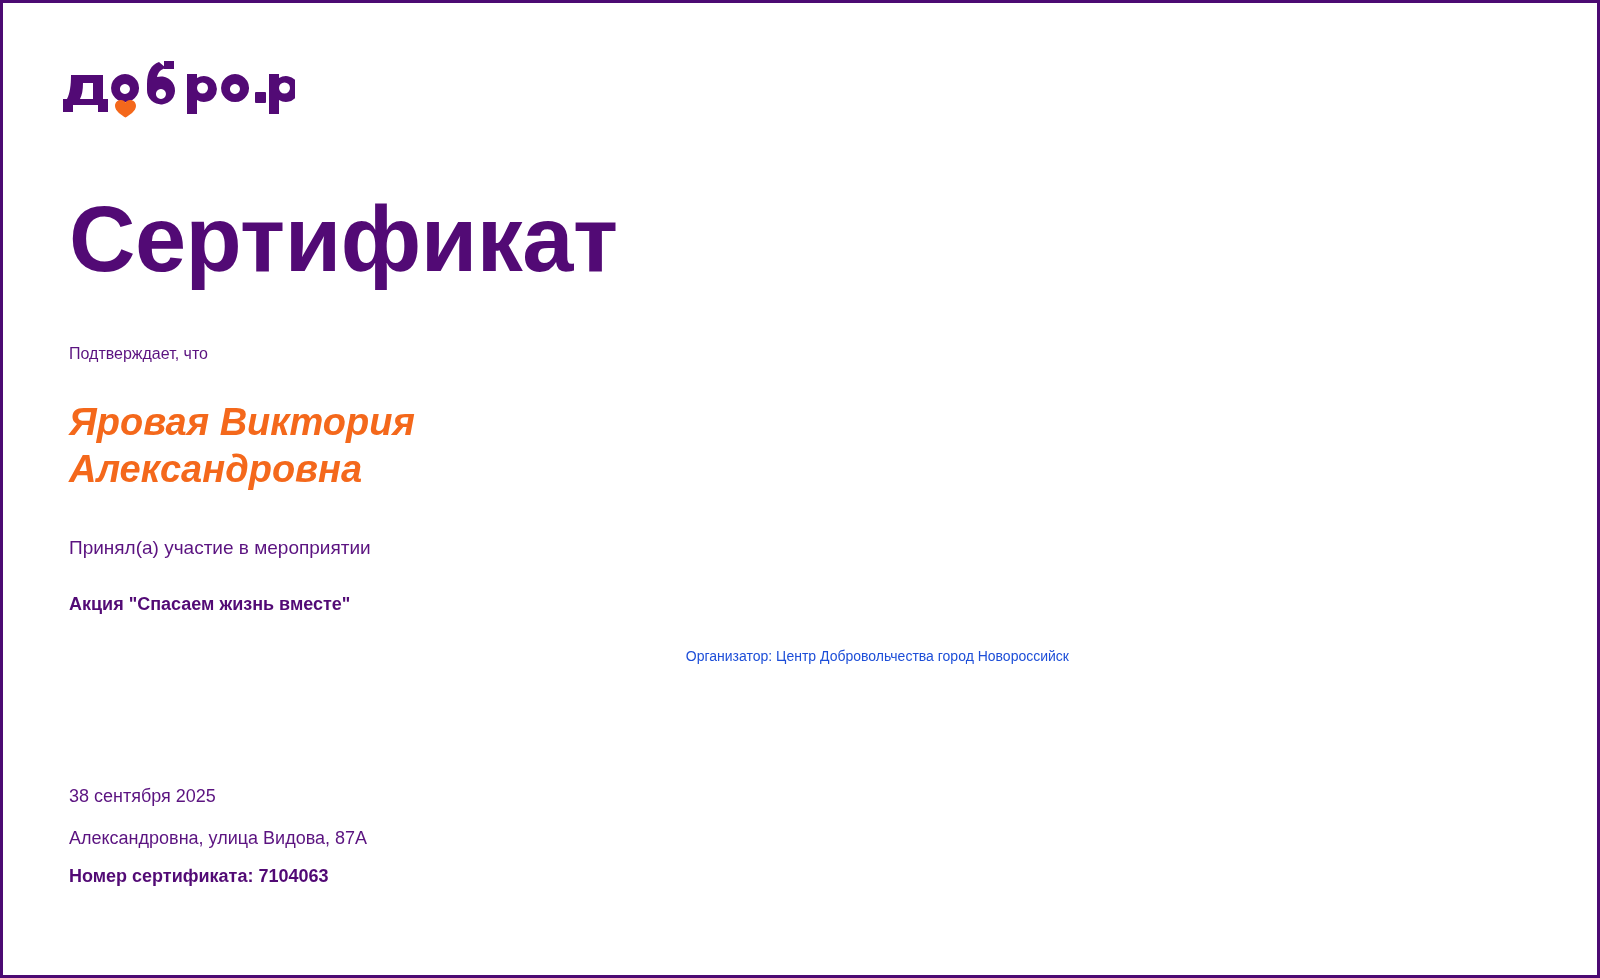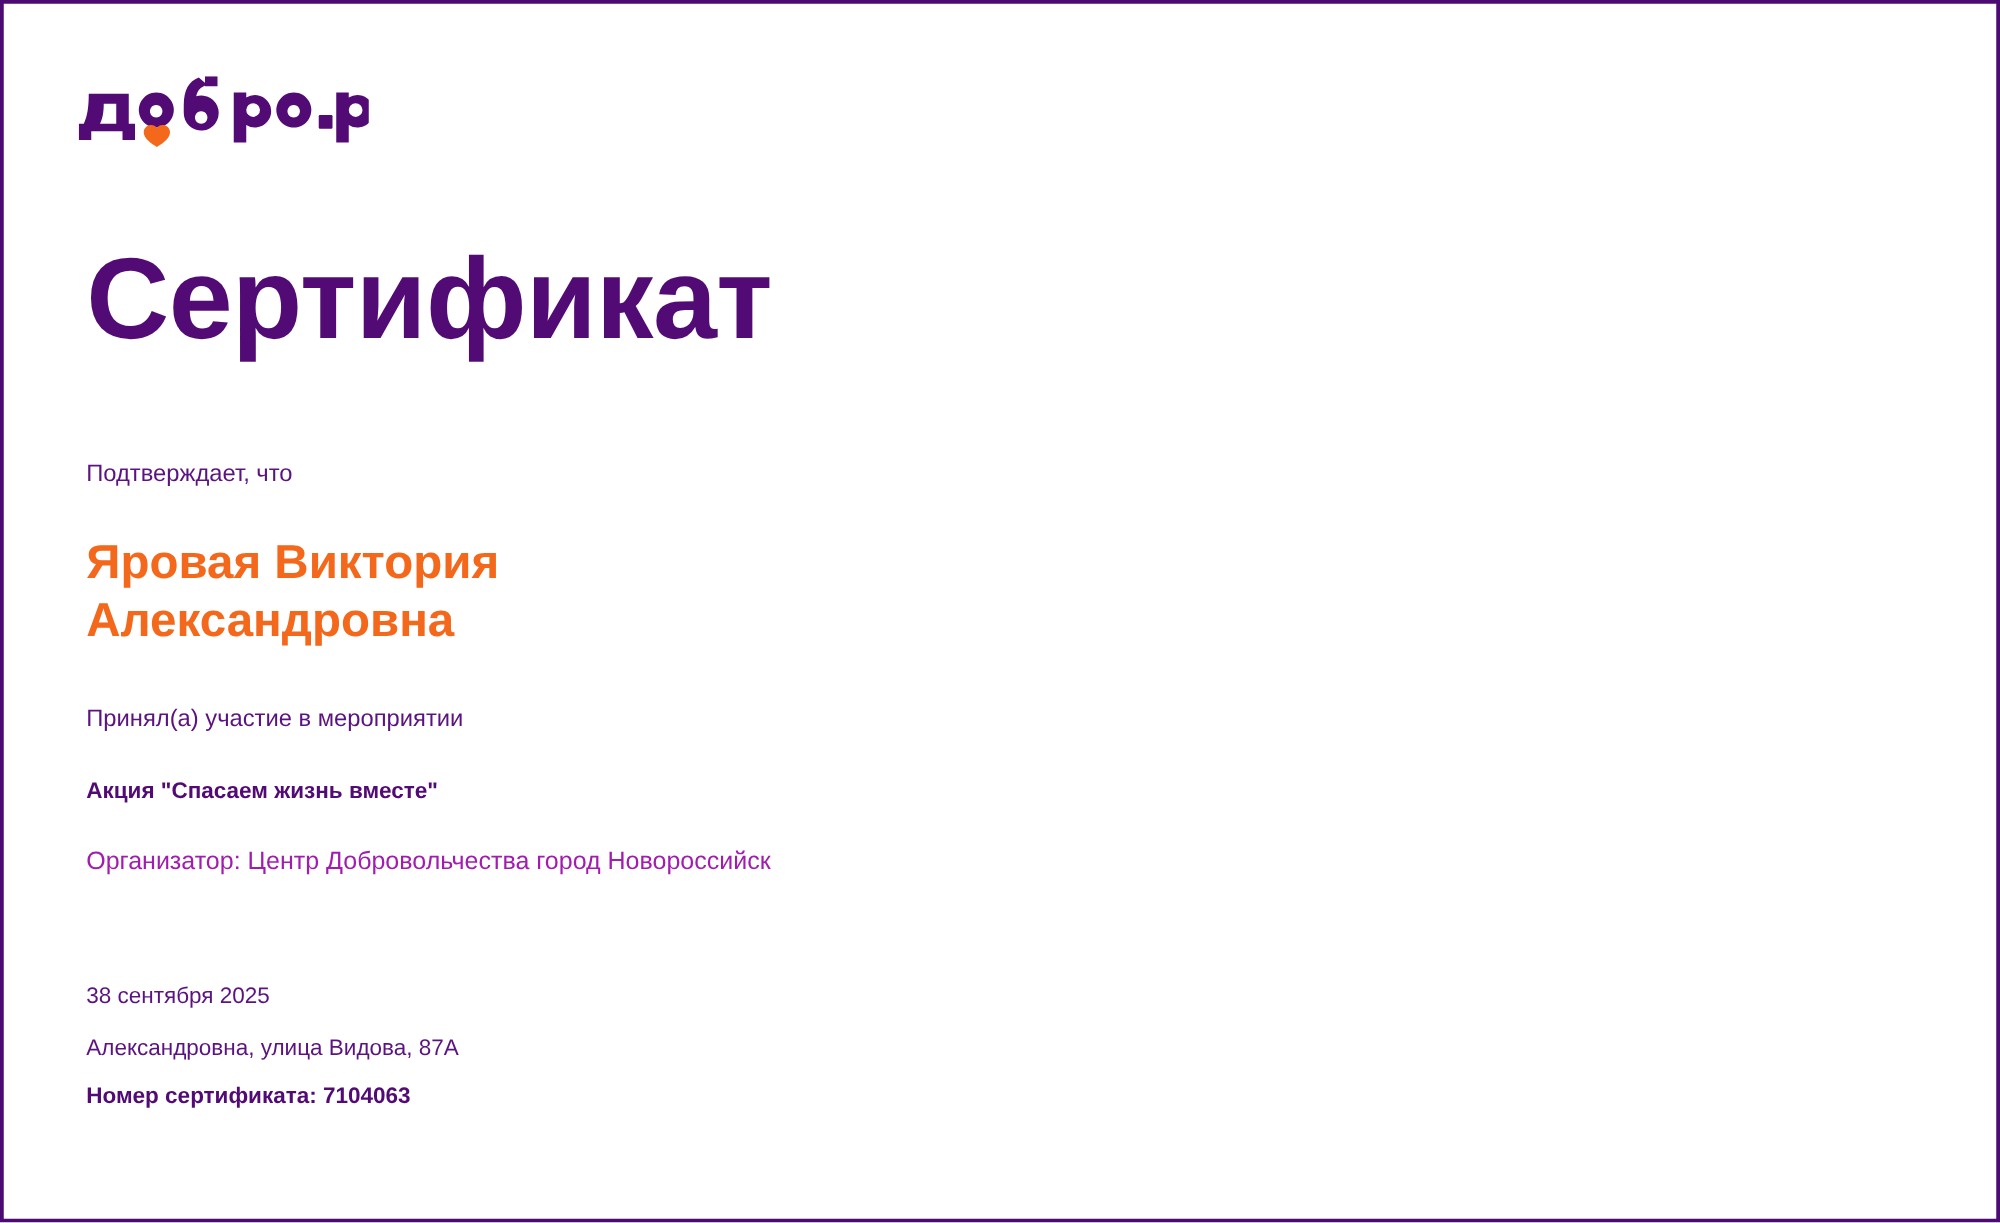--- a/index.html
+++ b/index.html
@@ -48,55 +48,57 @@
     font-size: 92px;
     line-height: 1.02;
     font-weight: bold;
     color: #520A75;
     letter-spacing: -0.5px;
     margin: 0 0 0 0;
     padding: 0;
   }
 
   .confirm-line {
-    font-size: 19px;
+    font-size: 16px;
     color: #5B1380;
-    margin-top: 80px;
+    margin-top: 56px;
     line-height: 1.4;
   }
 
   .recipient-name {
     font-size: 38px;
     font-weight: bold;
     line-height: 1.22;
     color: #F4681B;
     margin-top: 34px;
     max-width: 500px;
+    font-style: italic;
   }
 
   .participation-line {
     font-size: 19px;
     color: #5B1380;
     margin-top: 43px;
     line-height: 1.4;
   }
 
   .event-name {
     font-size: 18px;
     font-weight: bold;
     color: #520A75;
     margin-top: 30px;
     line-height: 1.4;
   }
 
   .organizer-line {
-    font-size: 20px;
-    color: #a21caf;
+    font-size: 14px;
+    color: #1d4ed8;
     margin-top: 30px;
     line-height: 1.4;
+    text-align: right;
   }
 
   
   .footer-block {
     position: absolute;
     left: 66px;
     top: 780px;
     width: 900px;
   }
   .footer-date,

